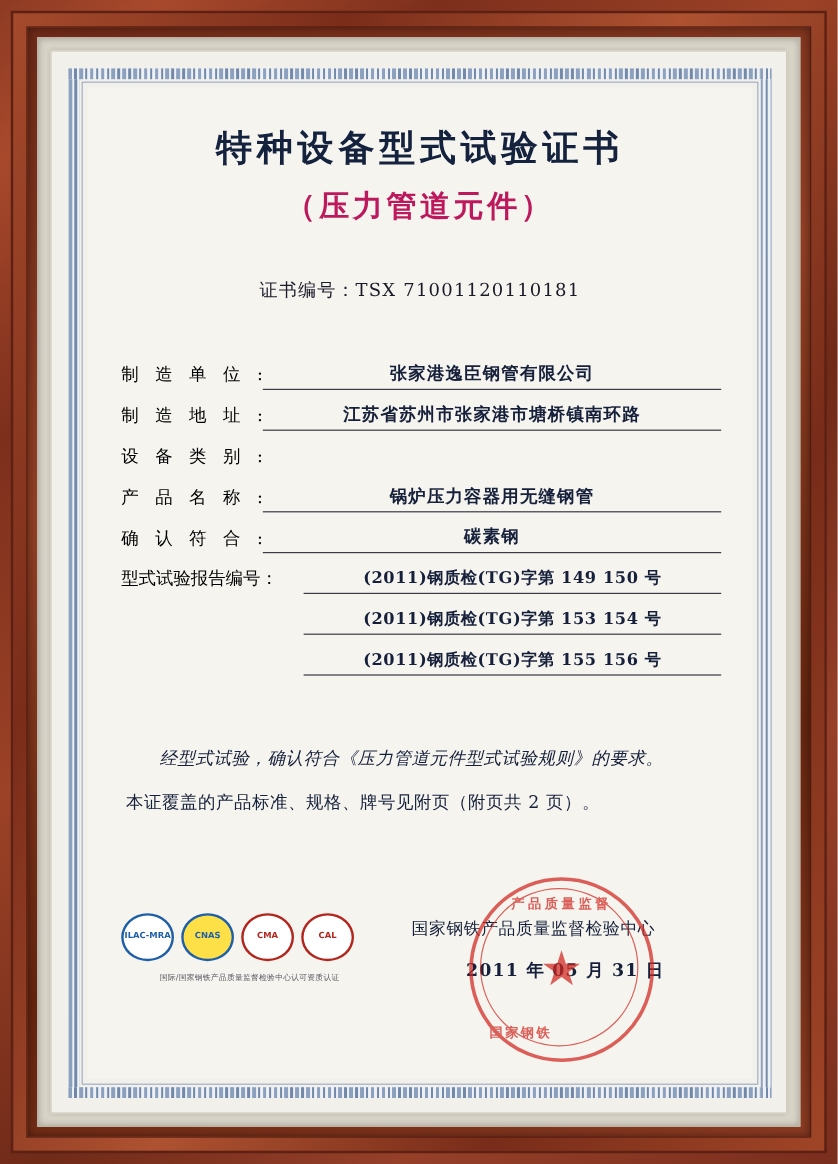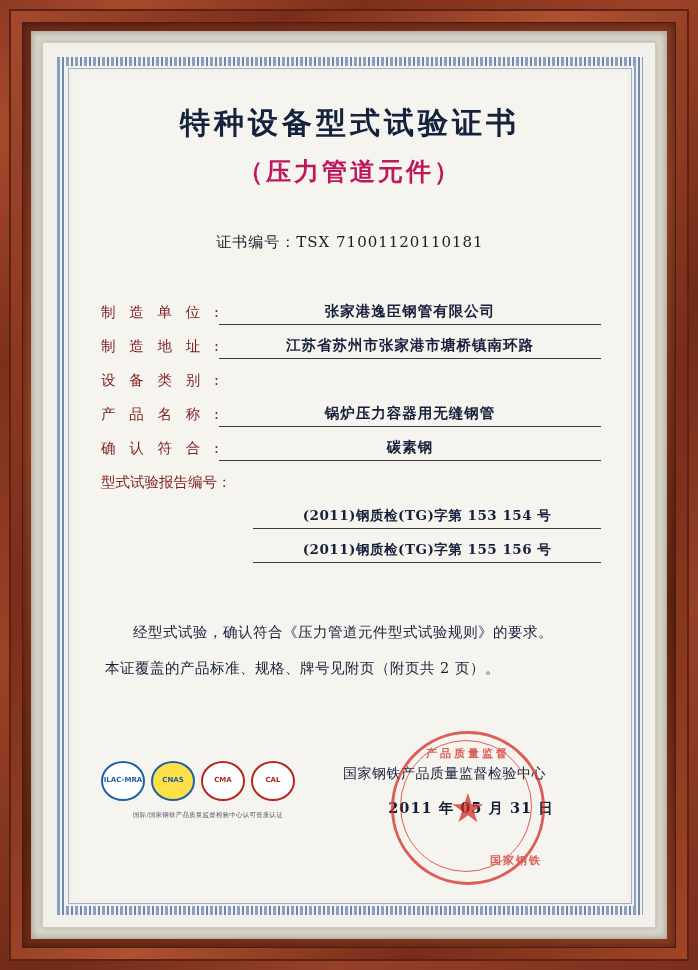--- a/index.html
+++ b/index.html
@@ -134,21 +134,21 @@
     align-items: flex-end;
     height: 34px;
   }
   .row-label {
     width: 118px;
     flex: 0 0 118px;
     text-align: justify;
     text-align-last: justify;
     font-family: "DejaVu Serif", "Liberation Serif", serif;
     font-size: 14.5px;
-    color: #7f1d1d;
+    color: #000000;
     padding-bottom: 3px;
     white-space: nowrap;
   }
   .row-label.wide {
     width: 152px;
     flex: 0 0 152px;
     text-align-last: left;
   }
   .row-value {
     flex: 1 1 auto;
@@ -174,21 +174,21 @@
   
   .para {
     position: absolute;
     left: 62px;
     width: 496px;
     font-family: "DejaVu Serif", "Liberation Serif", serif;
     font-size: 14.5px;
     color: #16203a;
     letter-spacing: 0.5px;
   }
-  .para-1 { top: 580px; text-indent: 28px; }
+  .para-1 { top: 580px; text-indent: 28px; font-style: italic; }
   .para-2 { top: 616px; }
 
   
   .logos {
     position: absolute;
     left: 58px; top: 718px;
     width: 220px;
     display: flex;
     align-items: center;
     gap: 6px;
@@ -269,23 +269,23 @@
     left: 0; top: 12px;
     width: 148px;
     text-align: center;
     font-size: 11px;
     font-weight: bold;
     color: #d2261f;
     letter-spacing: 3px;
   }
   .seal-text-bottom {
     position: absolute;
-    left: 0; bottom: 14px;
+    left: 14px; bottom: 14px;
     width: 148px;
-    text-align: right;
+    text-align: left;
     font-size: 11px;
     font-weight: bold;
     color: #d2261f;
     letter-spacing: 2px;
   }
 </style>
 </head>
 <body>
 
 <div class="frame-outer">
@@ -321,20 +321,21 @@
         <div class="row-label">产品名称:</div>
         <div class="row-value">锅炉压力容器用无缝钢管</div>
       </div>
       <div class="row">
         <div class="row-label">确认符合:</div>
         <div class="row-value">碳素钢</div>
       </div>
 
       <div class="row indent">
         <div class="row-label wide">型式试验报告编号：</div>
+        <div class="row-value rpt">(2011)钢质检(TG)字第 149   150 号</div>
       </div>
       <div class="row indent">
         <div class="row-label wide"></div>
         <div class="row-value rpt">(2011)钢质检(TG)字第 153   154 号</div>
       </div>
       <div class="row indent">
         <div class="row-label wide"></div>
         <div class="row-value rpt">(2011)钢质检(TG)字第 155   156 号</div>
       </div>
     </div>

